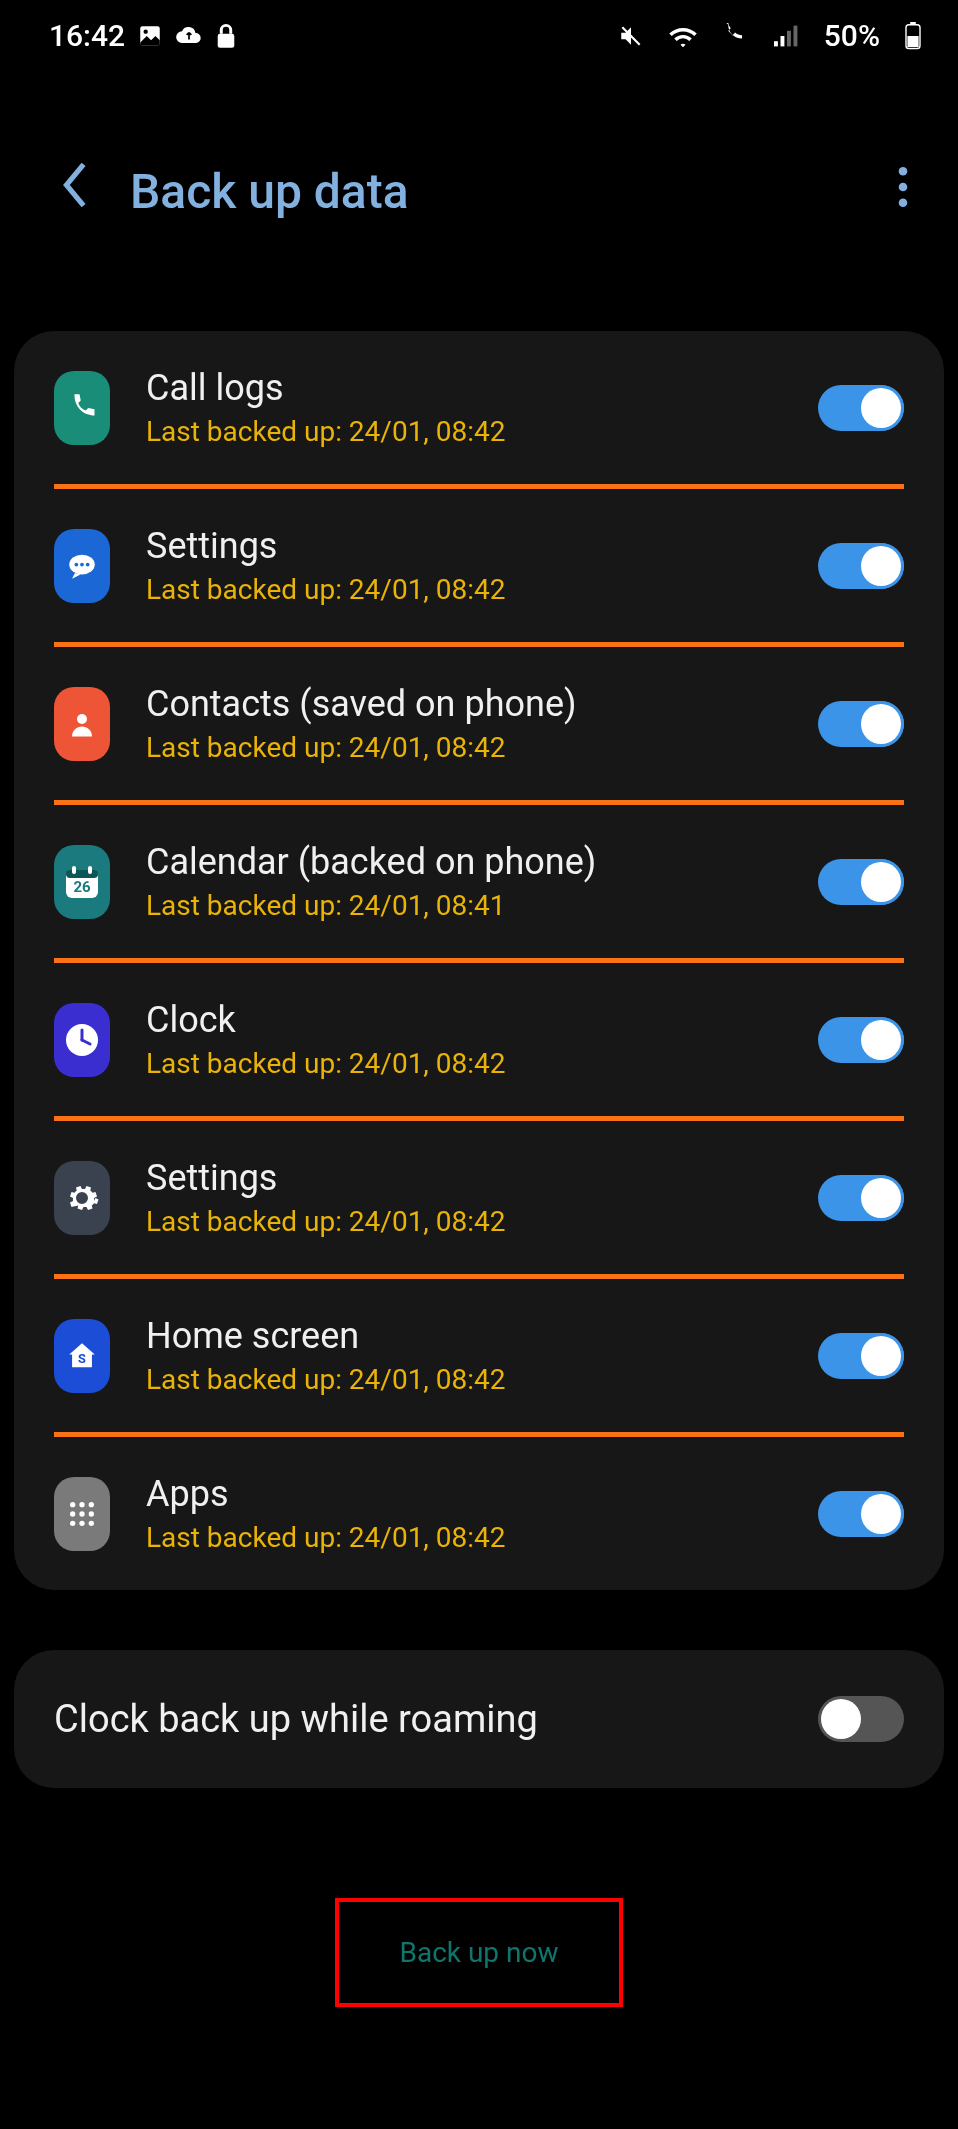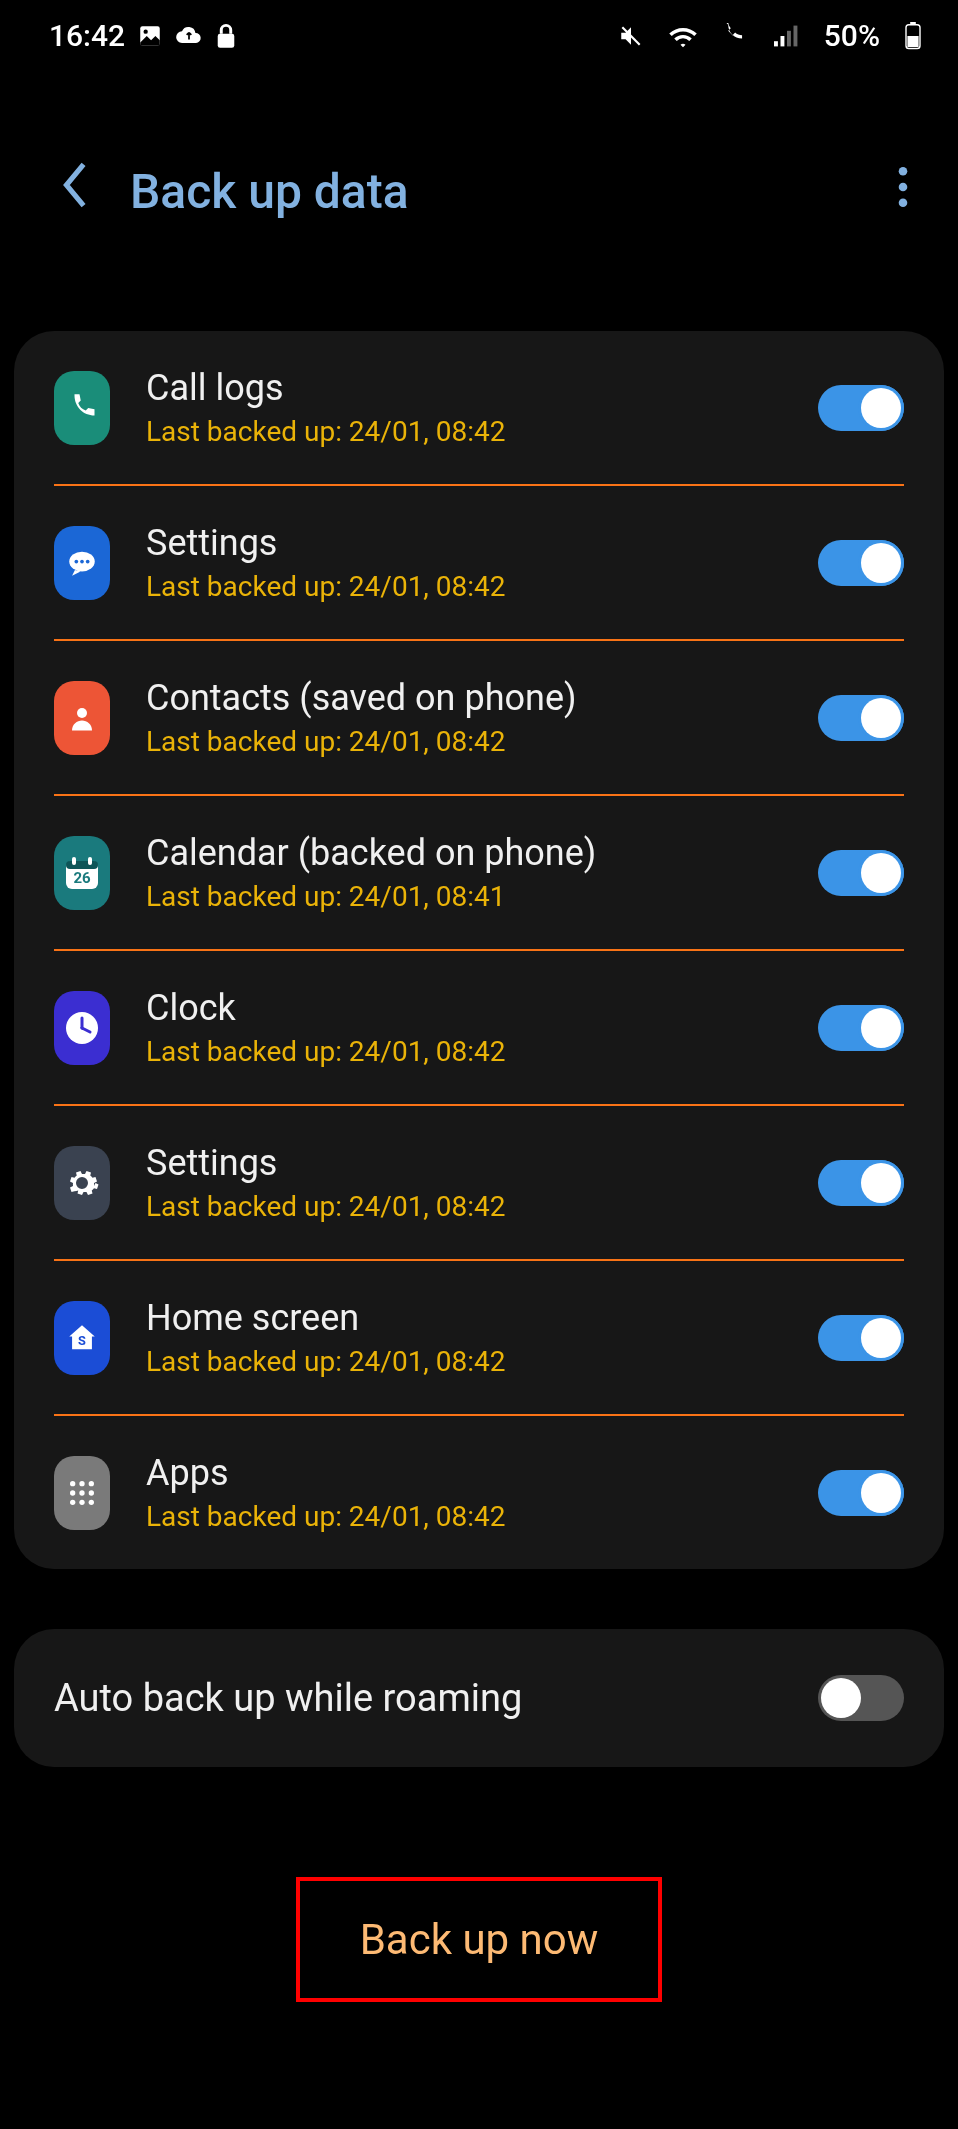--- a/index.html
+++ b/index.html
@@ -46,21 +46,21 @@
   .card {
     background: #171717;
     border-radius: 40px;
     margin: 60px 14px 0 14px;
     padding: 0 40px;
   }
   .row {
     display: flex;
     align-items: center;
     padding: 36px 0;
-    border-bottom: 2px solid #f97316;
+    border-bottom: 5px solid #f97316;
   }
   .row:last-child { border-bottom: none; }
   .row-icon {
     width: 56px;
     height: 74px;
     border-radius: 20px;
     margin-right: 36px;
     display: flex;
     align-items: center;
     justify-content: center;
@@ -107,22 +107,22 @@
     flex: 1;
     font-size: 38px;
     color: #f0f0f0;
   }
   .backup-btn-wrap {
     display: flex;
     justify-content: center;
     margin-top: 110px;
   }
   .backup-btn {
-    font-size: 42px;
-    color: #fdba74;
+    font-size: 28px;
+    color: #0f766e;
     padding: 34px 60px;
     border: 4px solid #ff0000;
     background: transparent;
   }
   .icon-phone { background: #1a8d79; }
   .icon-msg { background: #1b67d6; }
   .icon-contacts { background: #ed5536; }
   .icon-cal { background: #1a7a7d; }
   .icon-clock { background: #3b2ed1; }
   .icon-settings { background: #3a4250; }
@@ -336,21 +336,21 @@
         <div class="row-title">Apps</div>
         <div class="row-sub">Last backed up: 24/01, 08:42</div>
       </div>
       <div class="toggle on">
         <div class="toggle-knob"></div>
       </div>
     </div>
   </div>
 
 <div class="roaming-card">
-  <span class="roaming-label">Auto back up while roaming</span>
+  <span class="roaming-label">Clock back up while roaming</span>
   <div class="toggle off">
     <div class="toggle-knob"></div>
   </div>
 </div>
 
 <div class="backup-btn-wrap">
   <div class="backup-btn">Back up now</div>
 </div>
 
 </body></html>

